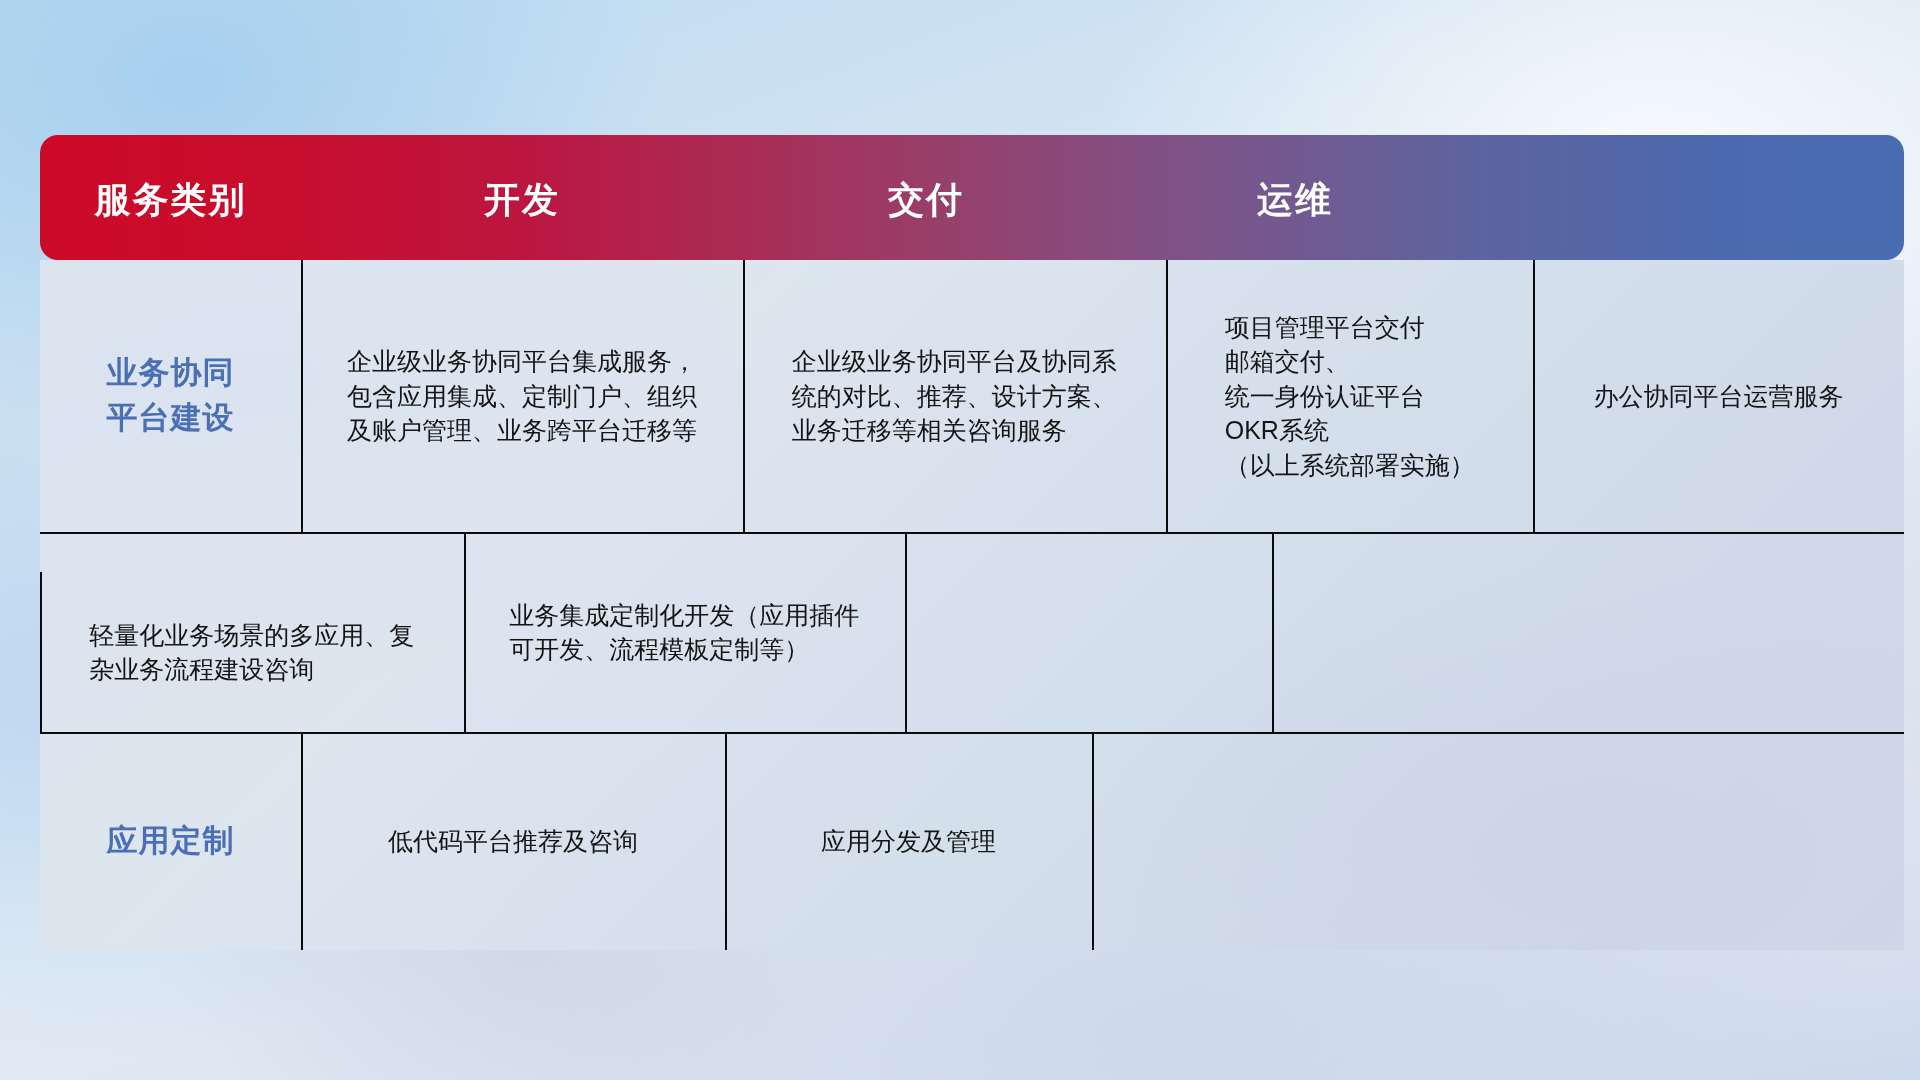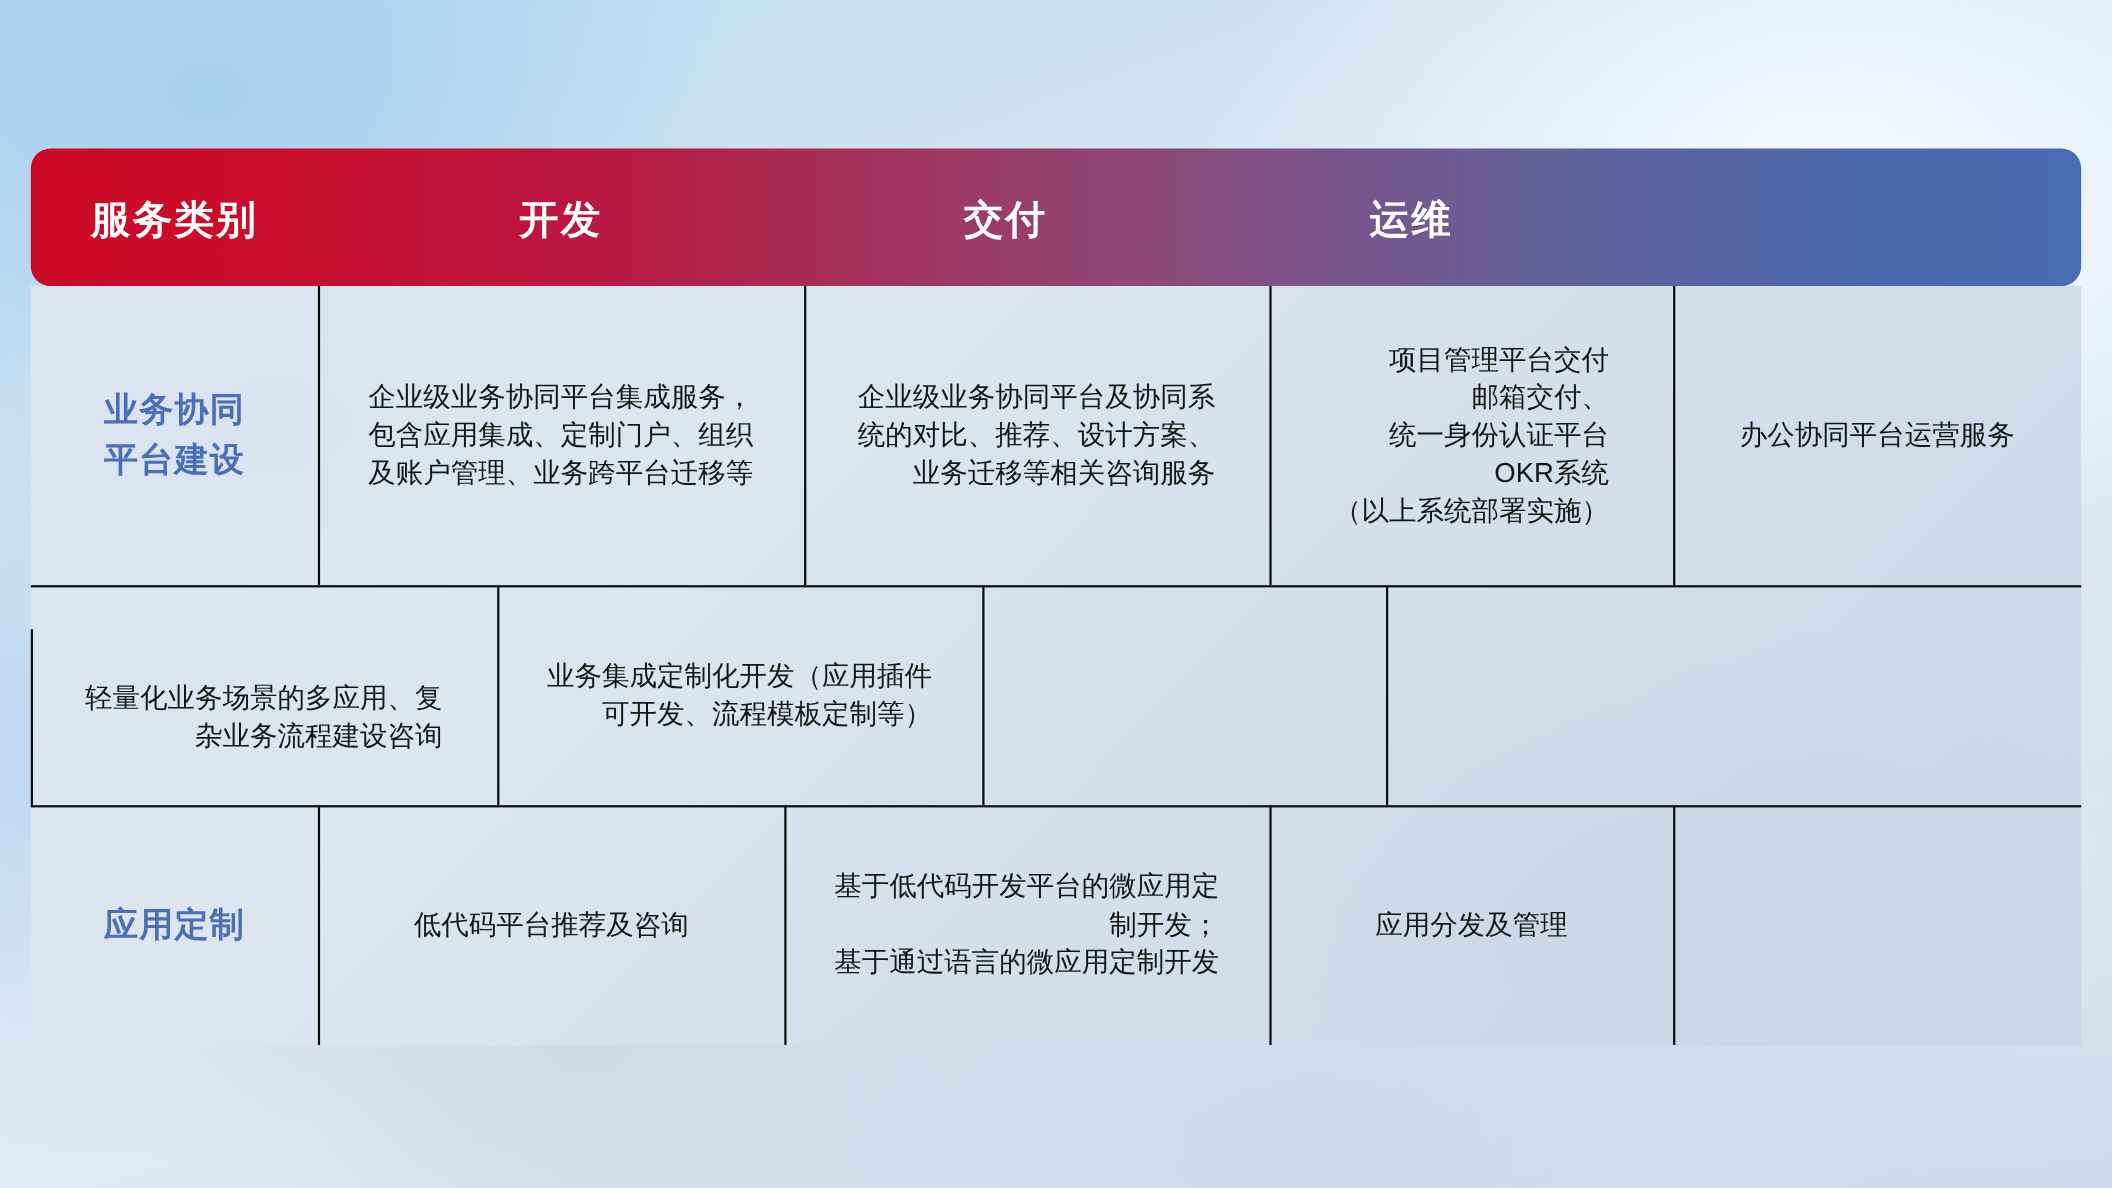--- a/index.html
+++ b/index.html
@@ -33,21 +33,21 @@
     position: absolute;
     inset: 0;
     background:
       radial-gradient(ellipse 520px 300px at 27% 88%, rgba(198,203,222,0.55) 0%, rgba(198,203,222,0) 70%),
       radial-gradient(ellipse 460px 260px at 78% 40%, rgba(255,255,255,0.45) 0%, rgba(255,255,255,0) 70%);
   }
 
   
   #table-wrap {
     position: absolute;
-    left: 28px;
+    left: 40px;
     top: 135px;
     width: 1864px;
     height: 815px;
   }
 
   
   #table-header {
     display: flex;
     height: 125px;
     border-radius: 18px;
@@ -107,21 +107,21 @@
     top: 0;
     height: 2px;
     background: #0b0b0b;
   }
 
   .td-cell {
     box-sizing: border-box;
     display: flex;
     align-items: center;
     justify-content: center;
-    text-align: right;
+    text-align: left;
     font-size: 25px;
     line-height: 1.38;
     color: #141414;
     padding: 6px 14px;
     position: relative;
     white-space: pre-line;
   }
   
   .td-cell.divider::before {
     content: "";
@@ -189,21 +189,18 @@
 杂业务流程建设咨询</div>
       <div class="td-cell divider" style="flex: 0 0 23.6742%;">业务集成定制化开发（应用插件
 可开发、流程模板定制等）</div>
       <div class="td-cell divider" style="flex: 0 0 19.697%;"></div>
       <div class="td-cell divider" style="flex: 0 0 19.8864%;"></div>
     </div>
 
     <div class="trow r3">
       <div class="td-cell rowlabel" style="flex: 0 0 14.0152%;">应用定制</div>
       <div class="td-cell divider" style="flex: 0 0 22.7273%;">低代码平台推荐及咨询</div>
-      <div class="td-cell divider" style="flex: 0 0 23.6742%;">基于低代码开发平台的微应用定
-制开发；
-基于通过语言的微应用定制开发</div>
       <div class="td-cell divider" style="flex: 0 0 19.697%;">应用分发及管理</div>
       <div class="td-cell divider" style="flex: 0 0 19.8864%;"></div>
     </div>
 
   </div>
 </div>
 
 </body></html>

